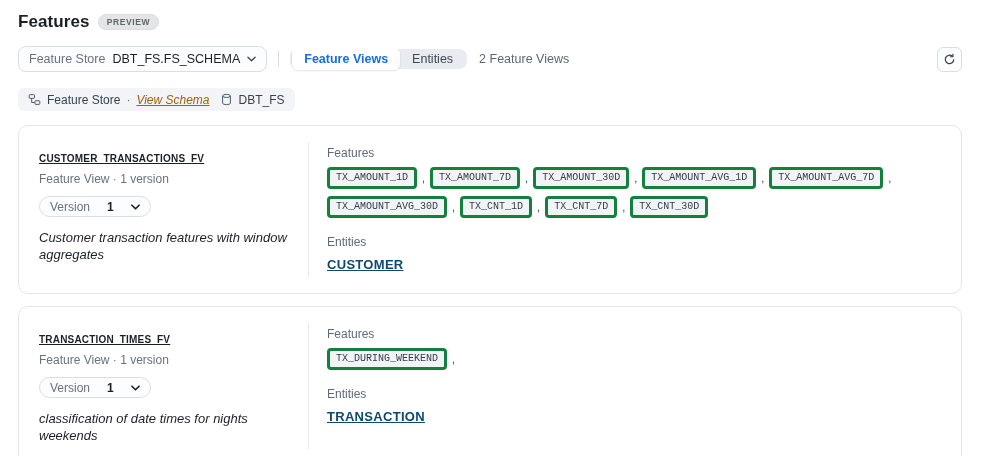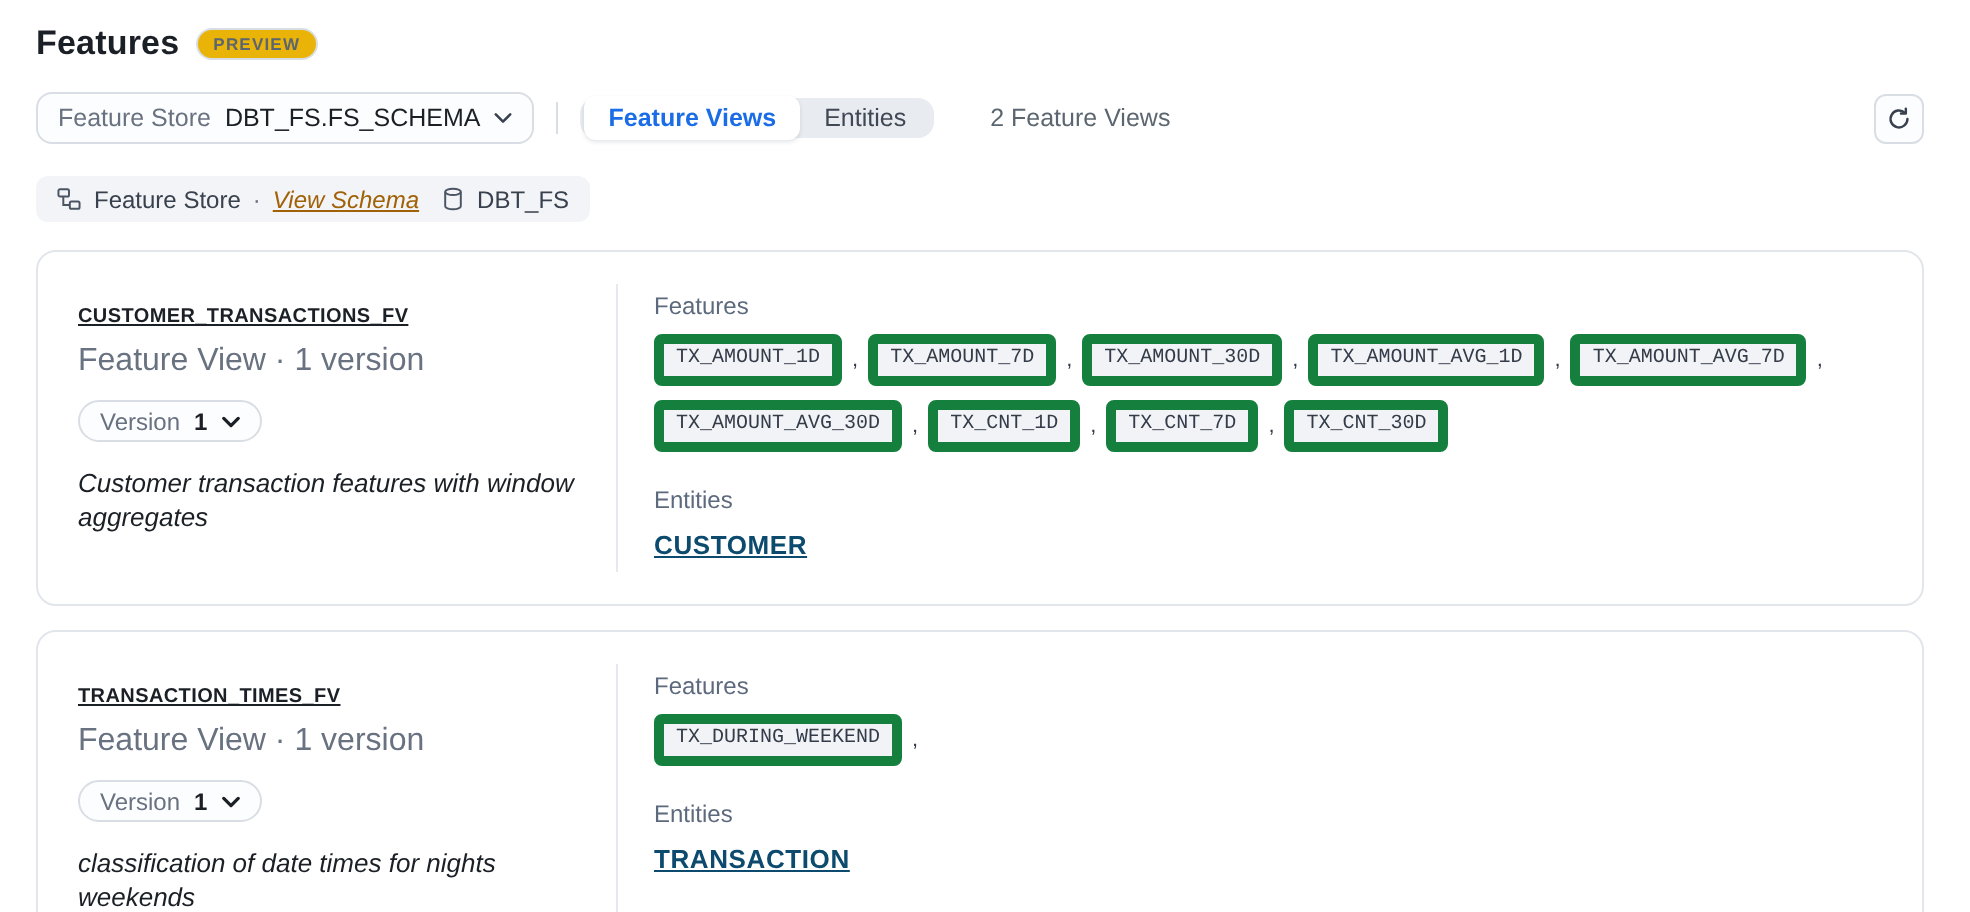--- a/index.html
+++ b/index.html
@@ -10,21 +10,21 @@
     color: #1b2026;
     overflow: hidden;
   }
   .page { padding: 12px 23px 0 18px; }
 
   
   .header-row { display: flex; align-items: center; gap: 8px; }
   .page-title { font-size: 17px; font-weight: 700; color: #1b2026; letter-spacing: .1px; }
   .preview-badge {
     font-size: 8.5px; font-weight: 700; letter-spacing: .6px; color: #5c6670;
-    background: #eab308; border: 1px solid #d9dee4; border-radius: 9px;
+    background: #e5e5e5; border: 1px solid #d9dee4; border-radius: 9px;
     padding: 2px 8px 2px; line-height: 10px; text-transform: uppercase;
   }
 
   
   .toolbar { margin-top: 14px; display: flex; align-items: center; }
   .fs-dropdown {
     display: inline-flex; align-items: center; gap: 7px;
     height: 26px; padding: 0 10px; background: #fcfdfe;
     border: 1px solid #d9dee4; border-radius: 8px; cursor: pointer;
   }
@@ -38,21 +38,21 @@
     background: #e8ebef; border-radius: 8px; padding: 2px; height: 20px;
   }
   .segment {
     font-size: 12.5px; padding: 0 12px; height: 22px; line-height: 22px;
     border-radius: 6px; cursor: pointer; color: #3f4854; font-weight: 400;
   }
   .segment.active {
     background: #ffffff; color: #1a6ce7; font-weight: 700;
     box-shadow: 0 1px 2px rgba(20,30,50,.12);
   }
-  .count-text { margin-left: 28px; font-size: 12.5px; color: #5c6670; }
+  .count-text { margin-left: 12px; font-size: 12.5px; color: #5c6670; }
   .toolbar-spacer { flex: 1; }
   .refresh-btn {
     width: 25px; height: 25px; display: inline-flex; align-items: center; justify-content: center;
     background: #fcfdfe; border: 1px solid #d9dee4; border-radius: 6px; cursor: pointer;
     color: #39414e;
   }
 
   
   .crumb-row { margin-top: 16px; }
   .crumb-pill {
@@ -71,36 +71,36 @@
     background: #ffffff; border: 1px solid #e2e6eb; border-radius: 10px;
   }
   .card-left { flex: 0 0 289px; padding: 22px 20px 20px 20px; }
   .card-divider { width: 1px; background: #e6e9ee; margin: 16px 0; }
   .card-right { flex: 1; padding: 20px 24px 20px 18px; }
 
   .fv-title {
     display: inline-block; font-size: 10px; font-weight: 700; color: #1b2026;
     text-decoration: underline; letter-spacing: .2px; cursor: pointer;
   }
-  .fv-subtitle { margin-top: 6px; font-size: 16px; color: #697280; }
+  .fv-subtitle { margin-top: 6px; font-size: 12px; color: #697280; }
   .version-pill {
-    margin-top: 10px; display: inline-flex; align-items: center; gap: 7px;
+    margin-top: 10px; display: inline-flex; align-items: center; gap: 17px;
     height: 21px; padding: 0 10px; border: 1px solid #d9dee4; border-radius: 11px;
     background: #fcfdfe; cursor: pointer;
   }
   .version-pill .lbl { font-size: 12px; color: #697280; }
   .version-pill .val { font-size: 12px; font-weight: 700; color: #1b2026; }
   .fv-desc { margin-top: 13px; font-size: 13px; color: #1b2026; max-width: 272px; line-height: 1.3; font-style: italic; }
 
   .section-label { font-size: 12px; color: #5d6a7e; }
   .chips { margin-top: 7px; display: flex; flex-wrap: wrap; align-items: center; column-gap: 5px; row-gap: 7px; max-width: 620px; }
   .chip {
     font-family: "Liberation Mono", "DejaVu Sans Mono", monospace;
     font-size: 10px; color: #343b49; background: #f1f3f6;
-    border: 5px solid #15803d; border-radius: 4px; padding: 3px 6px; line-height: 1;
+    border: 3px solid #15803d; border-radius: 4px; padding: 3px 6px; line-height: 1;
     white-space: nowrap;
   }
   .chip-comma { font-size: 11px; color: #343b49; }
   .entities-label { margin-top: 17px; }
   .entity-link {
     display: inline-block; margin-top: 8px; font-size: 13px; font-weight: 600;
     color: #0c4a6e; text-decoration: underline; letter-spacing: .3px; cursor: pointer;
   }
 </style>
 </head>

